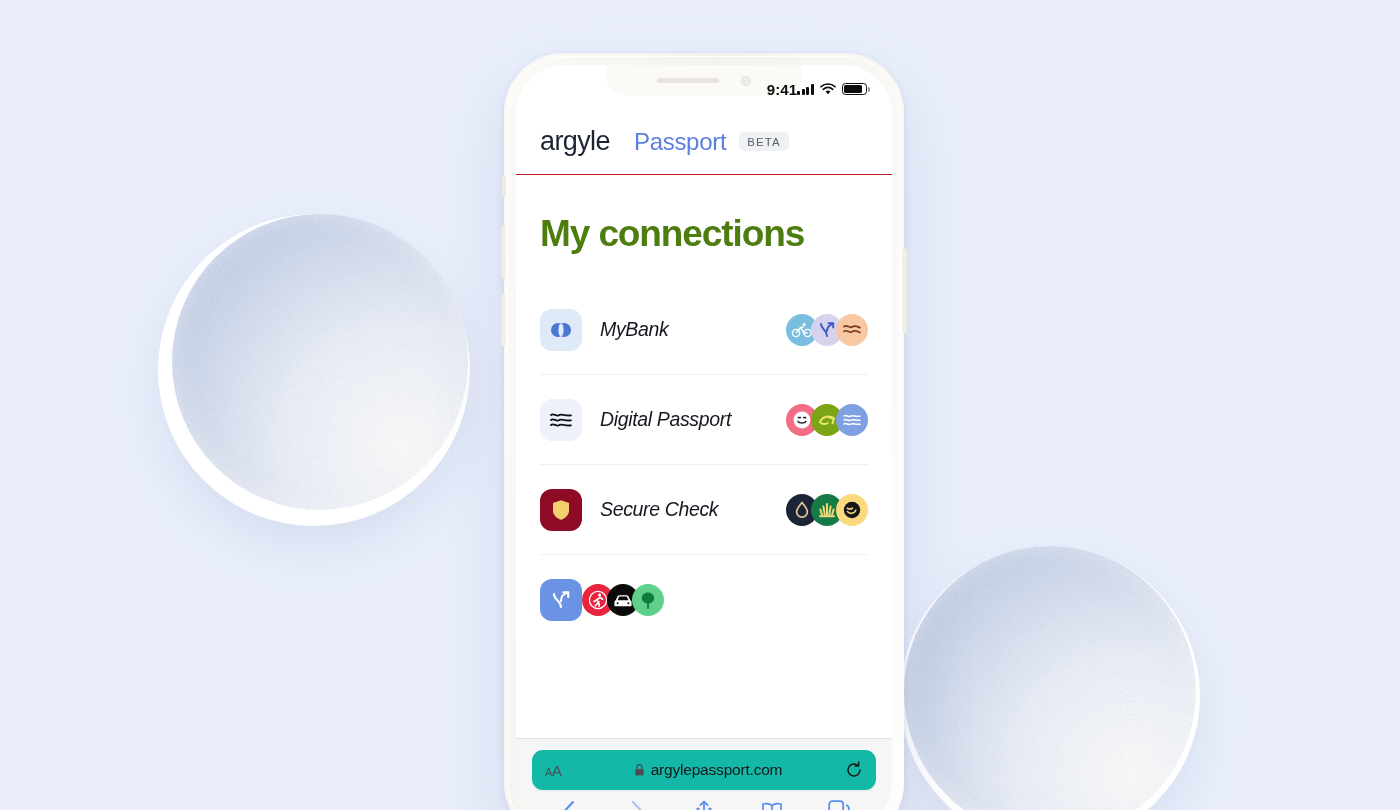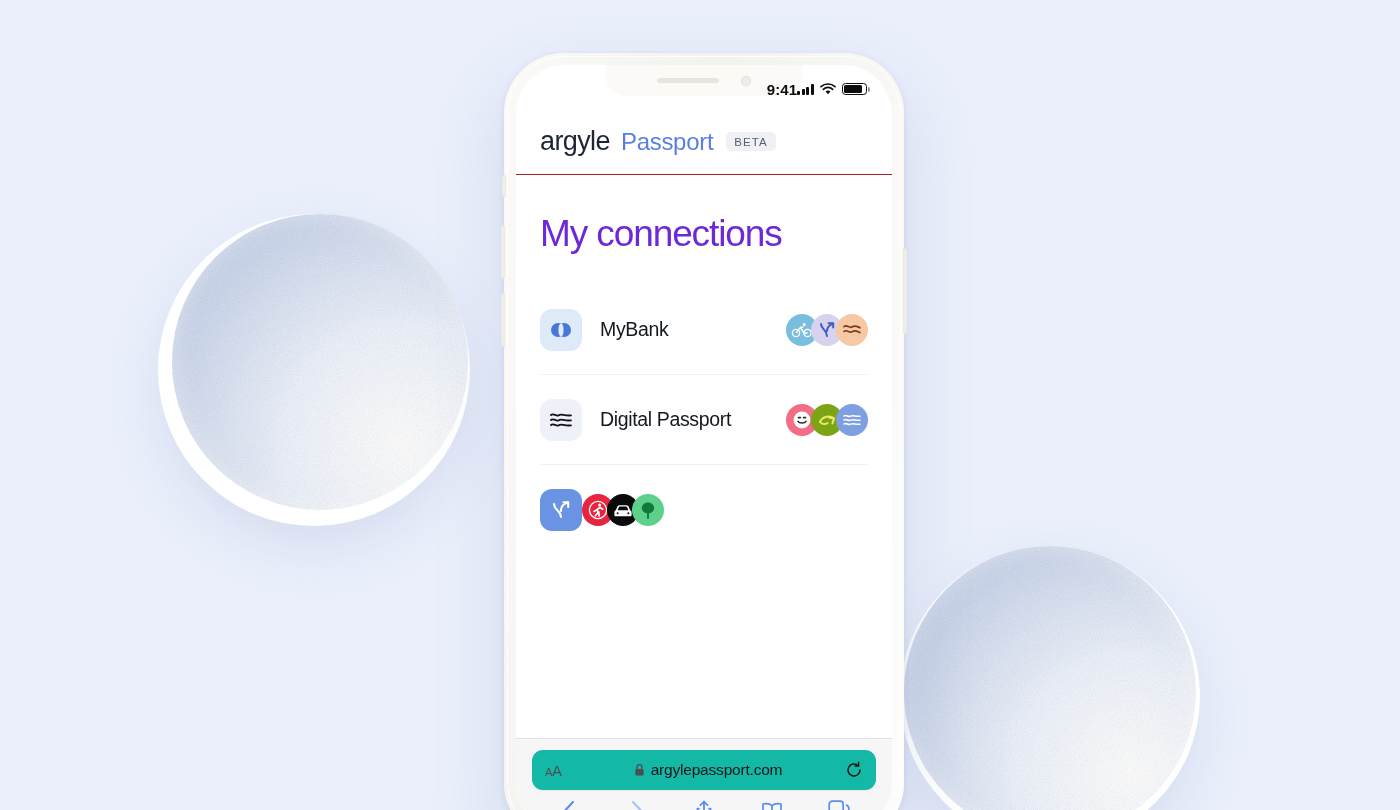--- a/index.html
+++ b/index.html
@@ -88,45 +88,45 @@
   #battery span { display:block; height:100%; width:88%; background:#0d0d0d; border-radius:1.6px; }
   #battery::after{ content:""; position:absolute; right:-3.5px; top:3.4px;
                    width:2px; height:4.6px; background:#0d0d0d; border-radius:0 2px 2px 0; opacity:.45;}
 
   
   #app-header {
     height:66px; display:flex; align-items:center; padding:0 24px;
     border-bottom:1px solid #b91c1c; background:#fff;
   }
   #brand-argyle { font-size:27px; color:#1d2433; letter-spacing:-.6px; font-weight:normal; }
-  #brand-passport { font-size:24px; color:#5b7fe0; letter-spacing:-.3px; margin-left:11px;text-align:center; }
+  #brand-passport { font-size:24px; color:#5b7fe0; letter-spacing:-.3px; margin-left:24px;text-align:center; }
   #beta-badge {
     margin-left:13px; background:#eff1f5; color:#565f6e; border-radius:5px;
     font-size:11.5px; letter-spacing:1.1px; padding:4px 8px 3px; font-weight:normal;
   }
 
   
   #page-body { padding:38px 24px 0; background:#fff; }
-  #page-title { font-size:37px; color:#6d28d9; letter-spacing:-1.1px; font-weight:normal; }
+  #page-title { font-size:37px; color:#4d7c0f; letter-spacing:-1.1px; font-weight:bold; }
   #page-subtitle { margin-top:21px; font-size:17.5px; line-height:1.45; color:#2b313b; max-width:290px; }
 
   
   #connections { margin-top:30px; }
   .conn-row {
     display:flex; align-items:center; height:90px;
     border-bottom:1px solid #eef0f4;
   }
   .conn-row:last-child { border-bottom:none; }
   .conn-logo {
     width:42px; height:42px; border-radius:12px; flex:0 0 42px;
     display:flex; align-items:center; justify-content:center;
   }
   .conn-name {
     flex:1; margin-left:18px; font-size:19.5px; color:#14181f;
-    letter-spacing:-.35px; line-height:1.18;
+    letter-spacing:-.35px; line-height:1.18;font-style:italic;
   }
   .conn-avatars { display:flex; align-items:center; flex:0 0 auto; }
   .conn-avatars .av {
     width:32px; height:32px; border-radius:50%; margin-left:-7px;
     display:flex; align-items:center; justify-content:center;
   }
   .conn-avatars .av:first-child { margin-left:0; }
 
   
   #safari {
@@ -298,20 +298,48 @@
             <div class="av" style="background:#7e9fe0">
               <svg width="20" height="16" viewBox="0 0 20 16">
                 <path d="M2 4c2.2-2 4.2 1.7 6.6.2C10.8 2.9 13.2 4.6 18 4.2" fill="none" stroke="#fff" stroke-width="1.5" stroke-linecap="round"></path>
                 <path d="M2 8c2.2-2 4.2 1.7 6.6.2C10.8 6.9 13.2 8.6 18 8.2" fill="none" stroke="#fff" stroke-width="1.5" stroke-linecap="round"></path>
                 <path d="M2 12c2.2-2 4.2 1.7 6.6.2C10.8 10.9 13.2 12.6 18 12.2" fill="none" stroke="#fff" stroke-width="1.5" stroke-linecap="round"></path>
               </svg>
             </div>
           </div>
         </div>
 
+        <div class="conn-row">
+          <div class="conn-logo" style="background:#8e0b26">
+            <svg width="22" height="24" viewBox="0 0 22 24">
+              <path d="M11 2.2 19 5v7.4c0 4.6-3.6 7.7-8 9.4-4.4-1.7-8-4.8-8-9.4V5z" fill="#f3cf6e"></path>
+            </svg>
+          </div>
+          <div class="conn-name">Secure Check</div>
+          <div class="conn-avatars">
+            <div class="av" style="background:#1c2438">
+              <svg width="18" height="20" viewBox="0 0 18 20">
+                <path d="M9 2.6c3.4 4 5.4 6.3 5.4 9.2A5.4 5.4 0 0 1 3.6 11.8C3.6 8.9 5.6 6.6 9 2.6z" fill="none" stroke="#e3c79d" stroke-width="1.7"></path>
+              </svg>
+            </div>
+            <div class="av" style="background:#157a46">
+              <svg width="22" height="18" viewBox="0 0 22 18">
+                <path d="M11 3v11M7.4 5.6 8.8 14M14.6 5.6 13.2 14M4.4 8.4 6 14M17.6 8.4 16 14" stroke="#f2d873" stroke-width="2" stroke-linecap="round"></path>
+                <path d="M4 15.2h14" stroke="#f2d873" stroke-width="2" stroke-linecap="round"></path>
+              </svg>
+            </div>
+            <div class="av" style="background:#fad97f">
+              <svg width="22" height="22" viewBox="0 0 22 22">
+                <circle cx="11" cy="11" r="8.2" fill="#17171a"></circle>
+                <path d="M6.4 9.2c1.8 1 3.4 1 5 0" fill="none" stroke="#fad97f" stroke-width="1.6" stroke-linecap="round"></path>
+                <path d="M6.4 12.6c2.6 3 7 2 8.4-1.4" fill="none" stroke="#fad97f" stroke-width="1.6" stroke-linecap="round"></path>
+              </svg>
+            </div>
+          </div>
+        </div>
 
         <div class="conn-row">
           <div class="conn-logo" style="background:#6a93e4">
             <svg width="24" height="24" viewBox="0 0 24 24">
               <path d="M5 6c0 6 7 6.5 7 13" fill="none" stroke="#fff" stroke-width="2.1" stroke-linecap="round"></path>
               <path d="M12 13c0-6 3.4-7 6.6-8.6" fill="none" stroke="#fff" stroke-width="2.1" stroke-linecap="round"></path>
               <path d="M14.4 4.2h4.8v4.8" fill="none" stroke="#fff" stroke-width="2.1" stroke-linecap="round" stroke-linejoin="round"></path>
             </svg>
           </div>
           <div class="conn-avatars">

